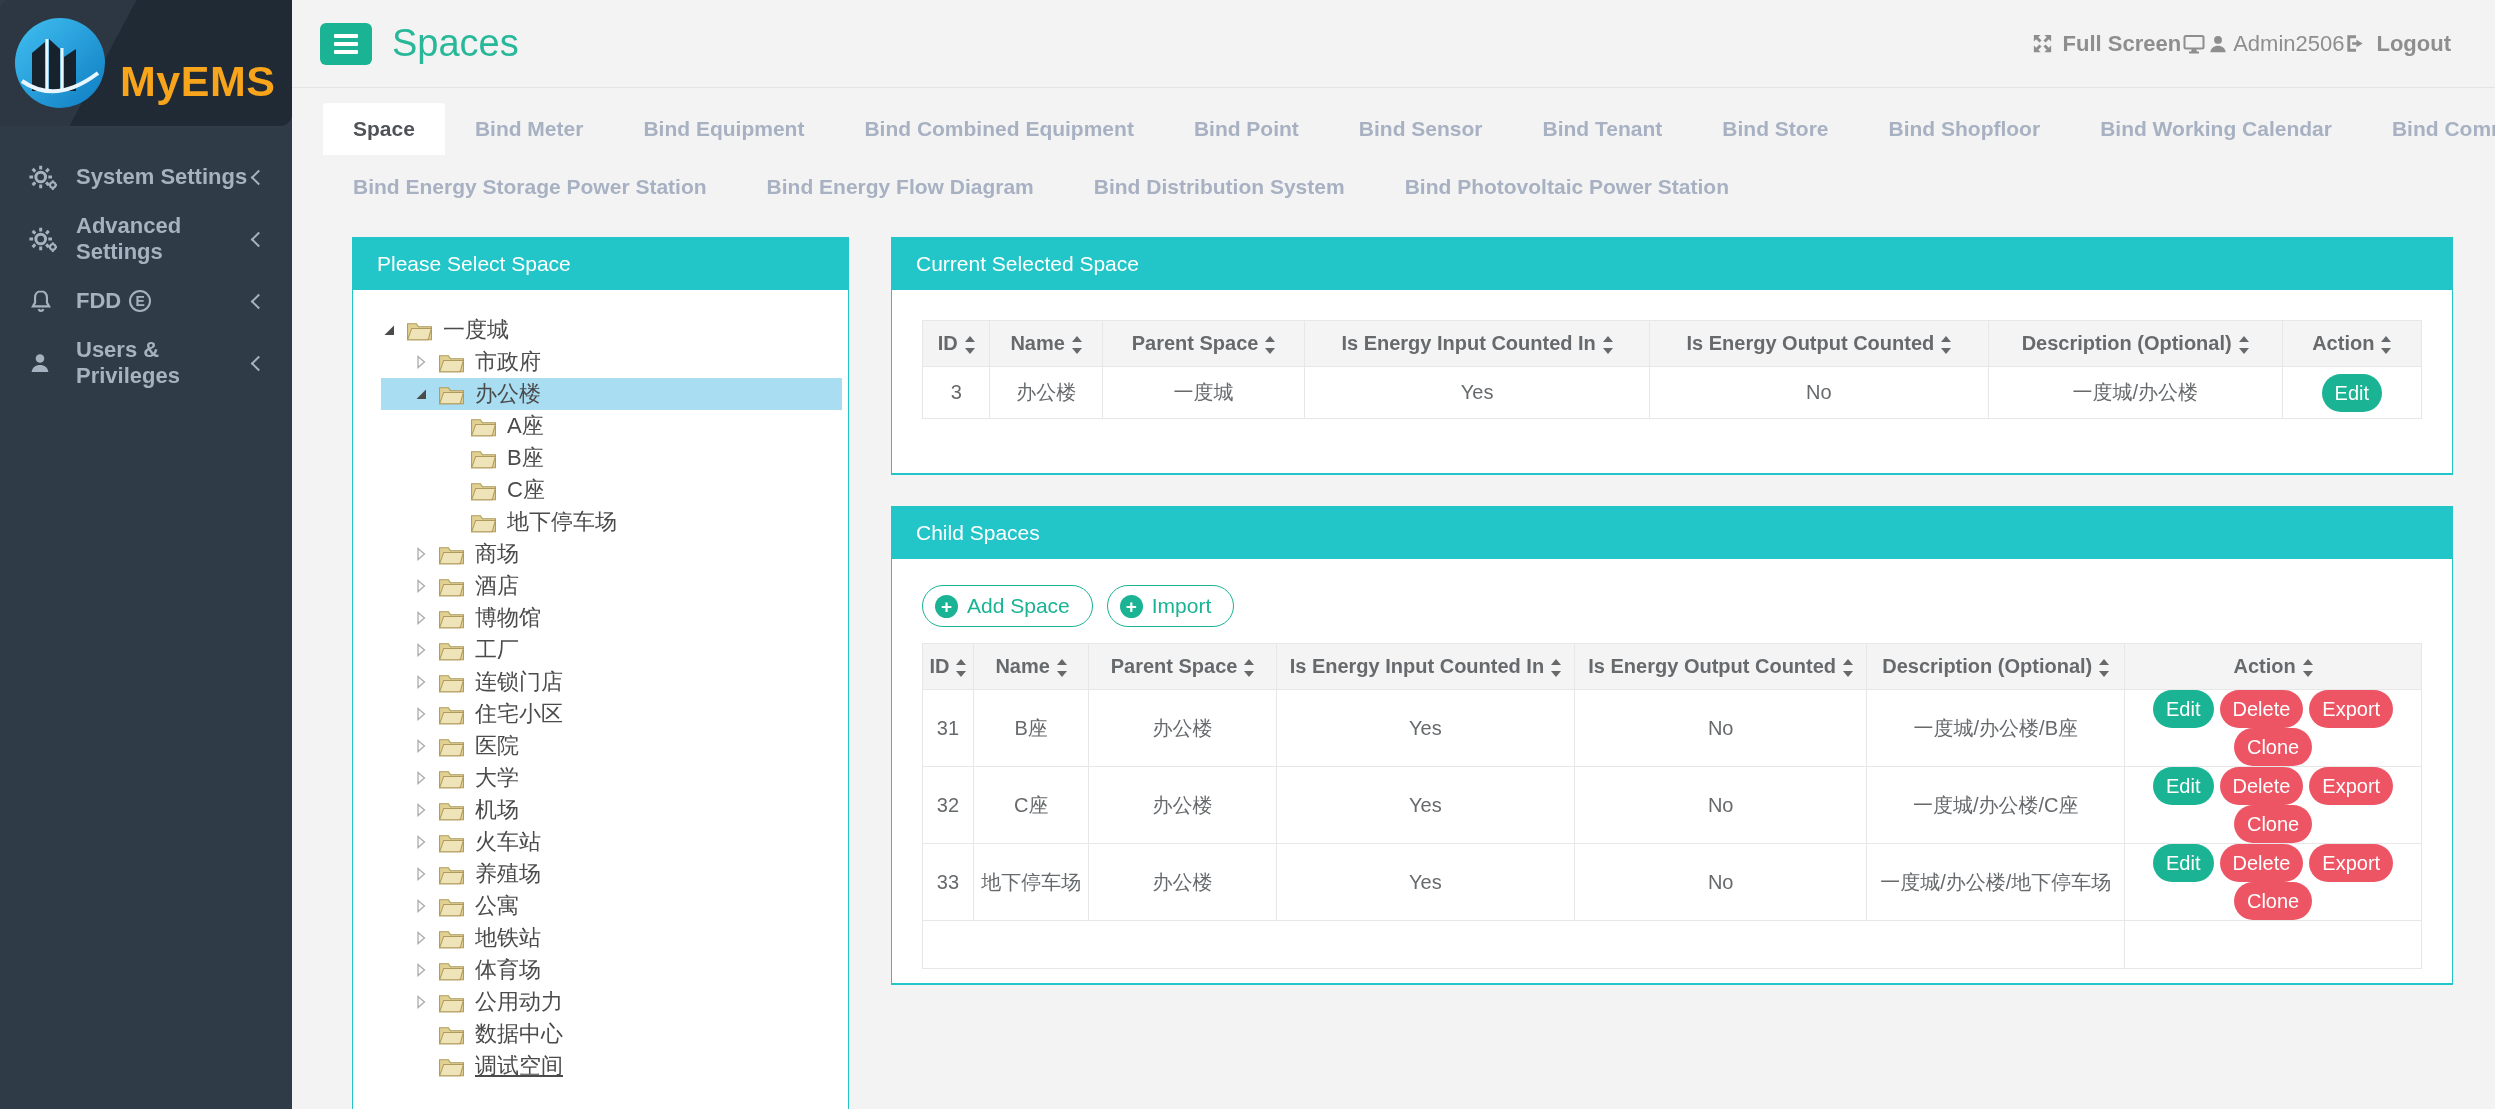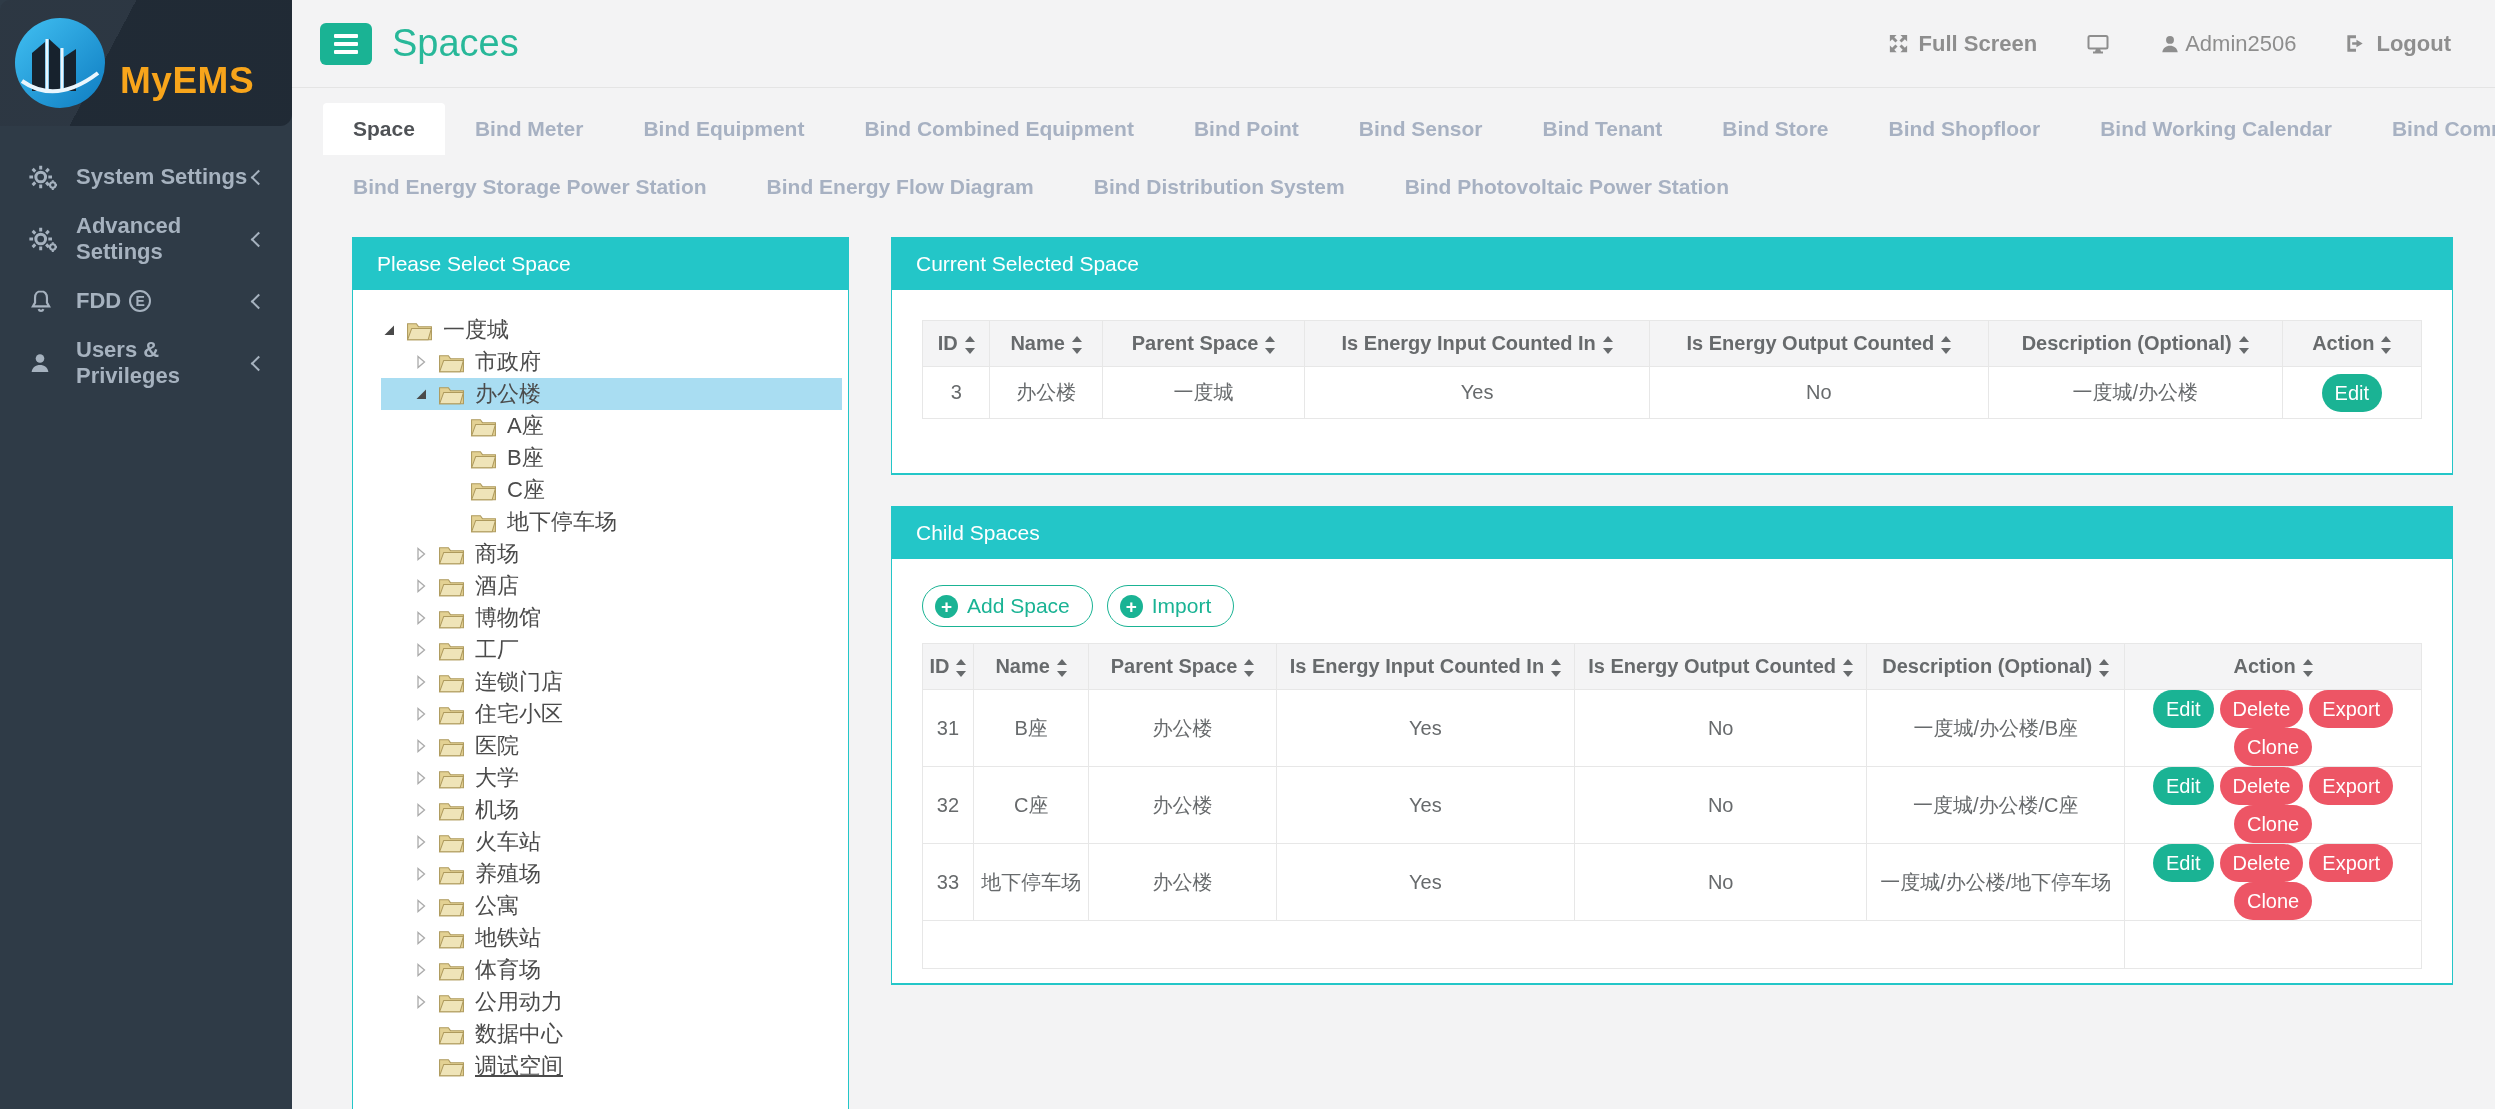--- a/index.html
+++ b/index.html
@@ -12,35 +12,35 @@
   }
   
   .sidebar { position:absolute; left:0; top:0; width:292px; height:1109px; background:#2f3b47; z-index:5; }
   .logo-block {
     height:126px; background:#242f3b;
     background-image:linear-gradient(118deg, rgba(255,255,255,.04) 0 38%, rgba(0,0,0,.10) 38% 100%);
     display:flex; align-items:center; padding-left:12px;
     border-radius:10px 0 12px 0;
   }
   .logo-mark { width:96px; height:96px; flex-shrink:0; }
-  .logo-text { font-size:37px; font-weight:700; color:#f8a51b; margin-left:12px; letter-spacing:.5px;margin-top:36px; }
+  .logo-text { font-size:43px; font-weight:700; color:#f8a51b; margin-left:12px; letter-spacing:.5px;margin-top:36px; }
   .nav { padding-top:20px; }
   .nav-item { height:62px; display:flex; align-items:center; padding:0 28px; color:#a6b2bf; font-size:22px; font-weight:700; cursor:pointer; }
   .nav-icon { width:36px; height:28px; margin-right:12px; display:flex; align-items:center; flex-shrink:0; }
   .badge-e { display:inline-flex; width:22px; height:22px; border:2px solid currentColor; border-radius:50%;
              align-items:center; justify-content:center; font-size:14px; font-weight:700; margin-left:8px; flex-shrink:0; }
   .chevron { margin-left:auto; width:11px; height:11px; border-left:2px solid #a6b2bf; border-bottom:2px solid #a6b2bf; transform:rotate(45deg); flex-shrink:0; }
   
   .main { margin-left:292px; height:100%; }
   .topbar { height:88px; display:flex; align-items:center; padding:0 44px 0 28px; border-bottom:1px solid #e4e4e4; }
   .hamburger-btn { width:52px; height:42px; background:#1ab394; border:none; border-radius:6px;
                    display:flex; flex-direction:column; justify-content:center; align-items:center; gap:4px; cursor:pointer; }
   .hamburger-btn i { display:block; width:24px; height:4px; background:#fff; border-radius:1px; }
   .page-title { font-size:38px; color:#28b899; margin-left:20px; font-weight:400; }
-  .topbar-right { margin-left:auto; display:flex; align-items:center; gap:48px; color:#8e8e8e; font-size:22px; }
+  .topbar-right { margin-left:auto; display:flex; align-items:center; color:#8e8e8e; font-size:22px; }
   .tb-item { display:flex; align-items:center; gap:9px; cursor:pointer; font-weight:700; white-space:nowrap; }
   .tb-item.plain { font-weight:400; gap:4px; }
   .tb-item svg { flex-shrink:0; }
   
   .tabs-area { padding:15px 0 0 31px; }
   .tabs-row { display:flex; flex-wrap:nowrap; }
   .tab { padding:0 30px; height:52px; display:flex; align-items:center; font-size:21px; font-weight:700;
          color:#a7b1c2; cursor:pointer; white-space:nowrap; }
   .tab.active { background:#fff; color:#4f5256; border-radius:4px 4px 0 0;justify-content:center; }
   .tabs-row2 { margin-top:8px; }

